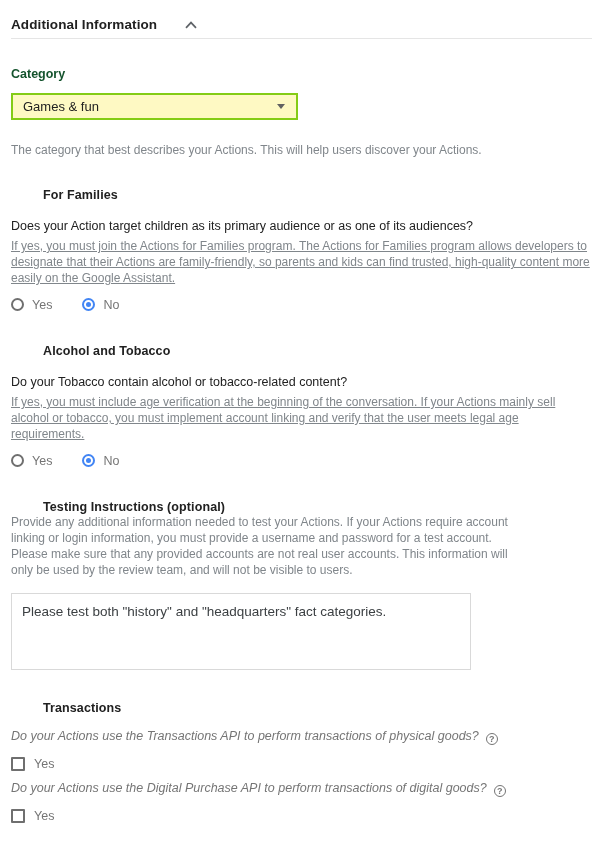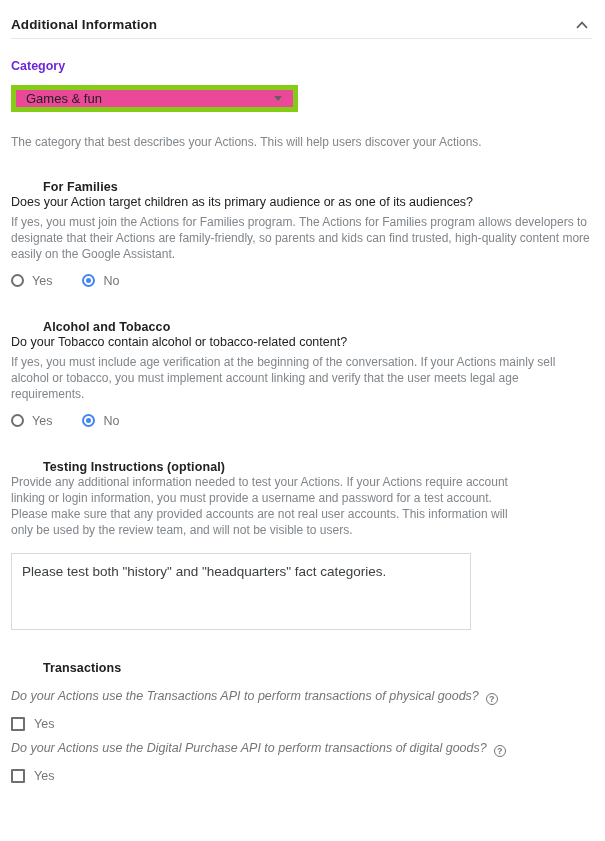--- a/index.html
+++ b/index.html
@@ -7,36 +7,36 @@
   body {
     width: 605px;
     height: 841px;
     font-family: "Liberation Sans", sans-serif;
     color: #212121;
     overflow: hidden;
   }
   .page { padding: 16px 13px 14px 11px; }
 
   
-  .hdr-row { display: flex; align-items: center; justify-content: space-between; gap: 24px; }
+  .hdr-row { display: flex; align-items: center; justify-content: flex-start; gap: 24px; }
   .hdr-title { font-size: 13.5px; font-weight: bold; color: #212121; letter-spacing: .1px; }
   .collapse-btn { width: 20px; height: 16px; display: flex; align-items: center; justify-content: center; cursor: pointer; background: none; border: none; padding: 0; }
   .divider { border-bottom: 1px solid #e5e5e5; margin-top: 6px; }
 
   
   .section-heading { font-size: 12.5px; font-weight: bold; color: #212121; letter-spacing: .1px; padding-left: 32px; }
   .question-dark { font-size: 12.5px; color: #212121; line-height: 16px; max-width: 581px; }
   .question-gray { font-size: 12.5px; color: #757575; line-height: 16px; }
   .helper { font-size: 12px; color: #80868b; line-height: 16px; max-width: 581px; }
 
   
-  .field-label { font-size: 12.5px; font-weight: bold; color: #6d28d9; margin-top: 20px; }
+  .field-label { font-size: 12.5px; font-weight: bold; color: #14532d; margin-top: 28px; }
   .select-box {
     margin-top: 12px; width: 287px; height: 27px;
-    border: 5px solid #84cc16; background: #ec4899;
+    border: 2px solid #84cc16; background: #fef9c3;
     display: flex; align-items: center; justify-content: space-between;
     padding: 0 11px 0 10px; cursor: pointer;
   }
   .select-value { font-size: 13px; color: #212121; }
   .caret-down { width: 0; height: 0; border-left: 4.5px solid transparent; border-right: 4.5px solid transparent; border-top: 5px solid #616161; }
   .select-helper { margin-top: 22px; }
 
   
   .radio-row { display: flex; align-items: center; margin-top: 9px; height: 19px; }
   .radio-opt { display: flex; align-items: center; cursor: pointer; margin-right: 30px; }
@@ -73,24 +73,24 @@
   .checkbox {
     width: 14px; height: 14px; border: 2px solid #6f6f6f; border-radius: 1px;
     background: #fff; display: inline-block; flex: none;
   }
   .check-label { font-size: 12.5px; color: #757575; margin-left: 9px; }
 
   
   .mt-30 { margin-top: 30px; }
   .mt-27 { margin-top: 27px; }
   .mt-19 { margin-top: 7px; }
-  .mt-16 { }
+  .mt-16 { margin-top: 16px; }
   .mt-13 { margin-top: 13px; }
   .mt-10 { }
-  .mt-4 { margin-top: 4px; }
+  .mt-4 { margin-top: 4px; text-decoration: underline; }
   .w-testing { max-width: 508px; }
   .q-inline { display: inline; font-style: italic; }
 </style>
 </head>
 <body>
 
 <div class="page">
 
   
   <div class="hdr-row">

